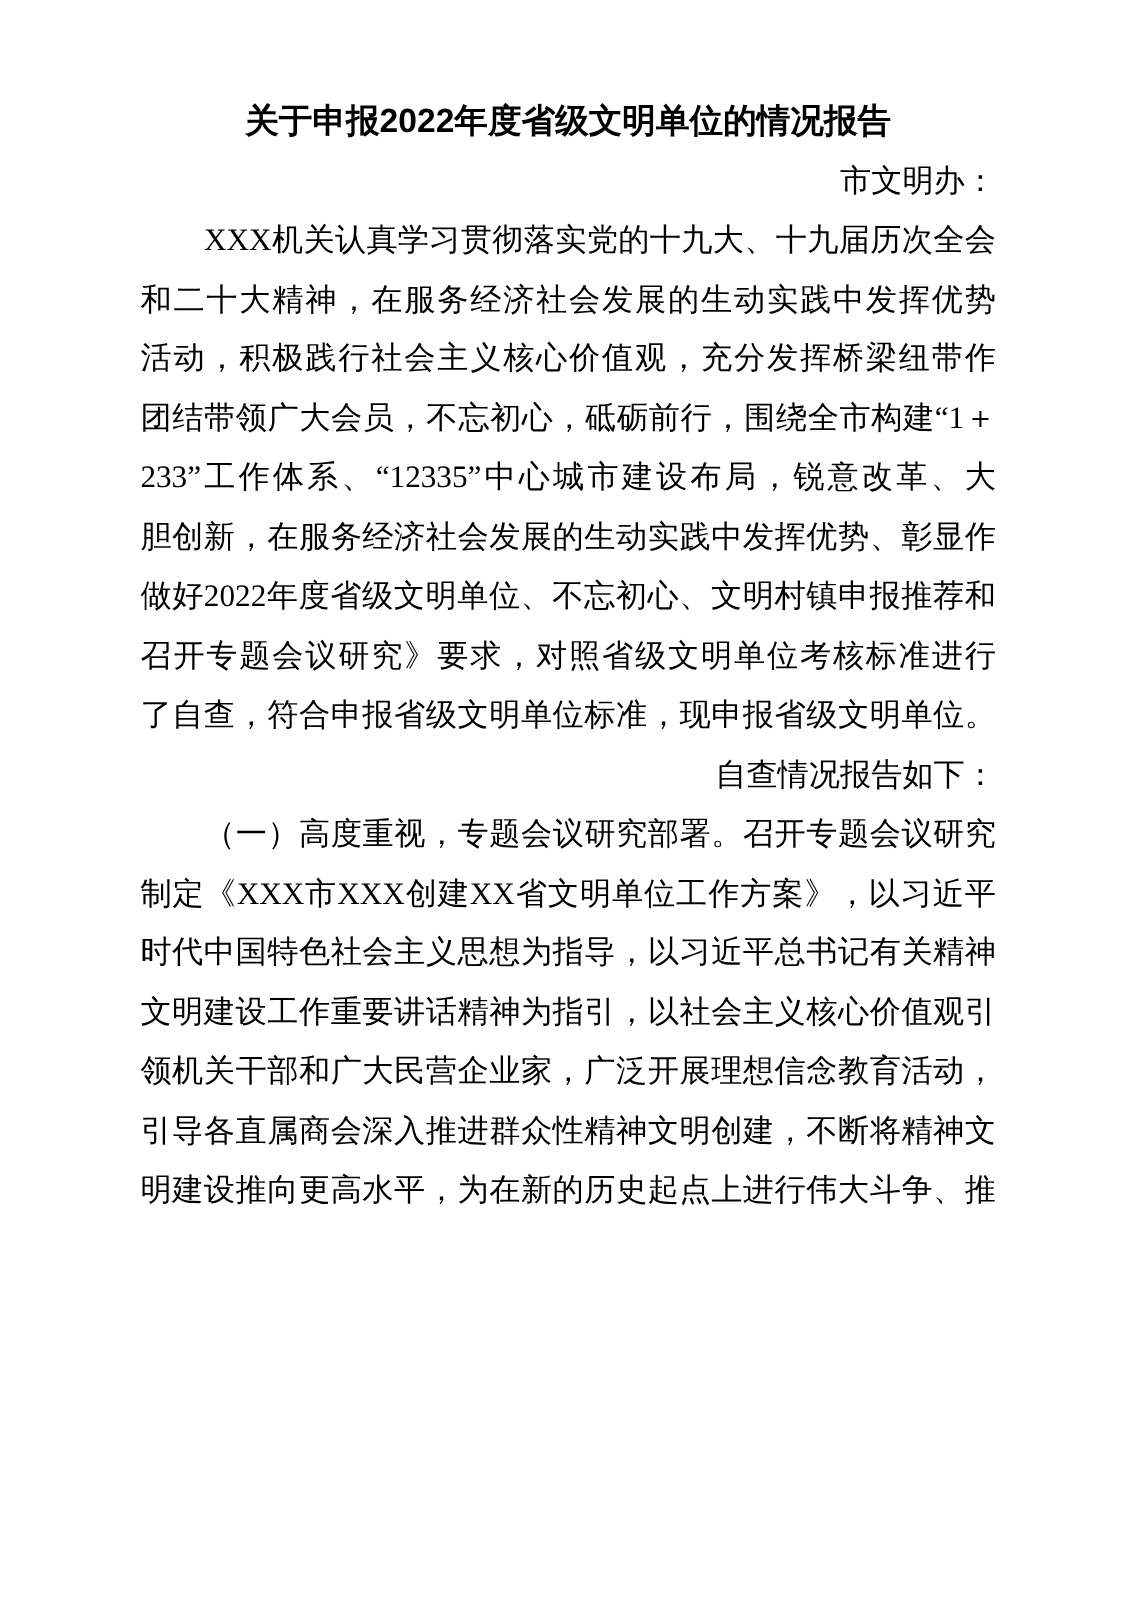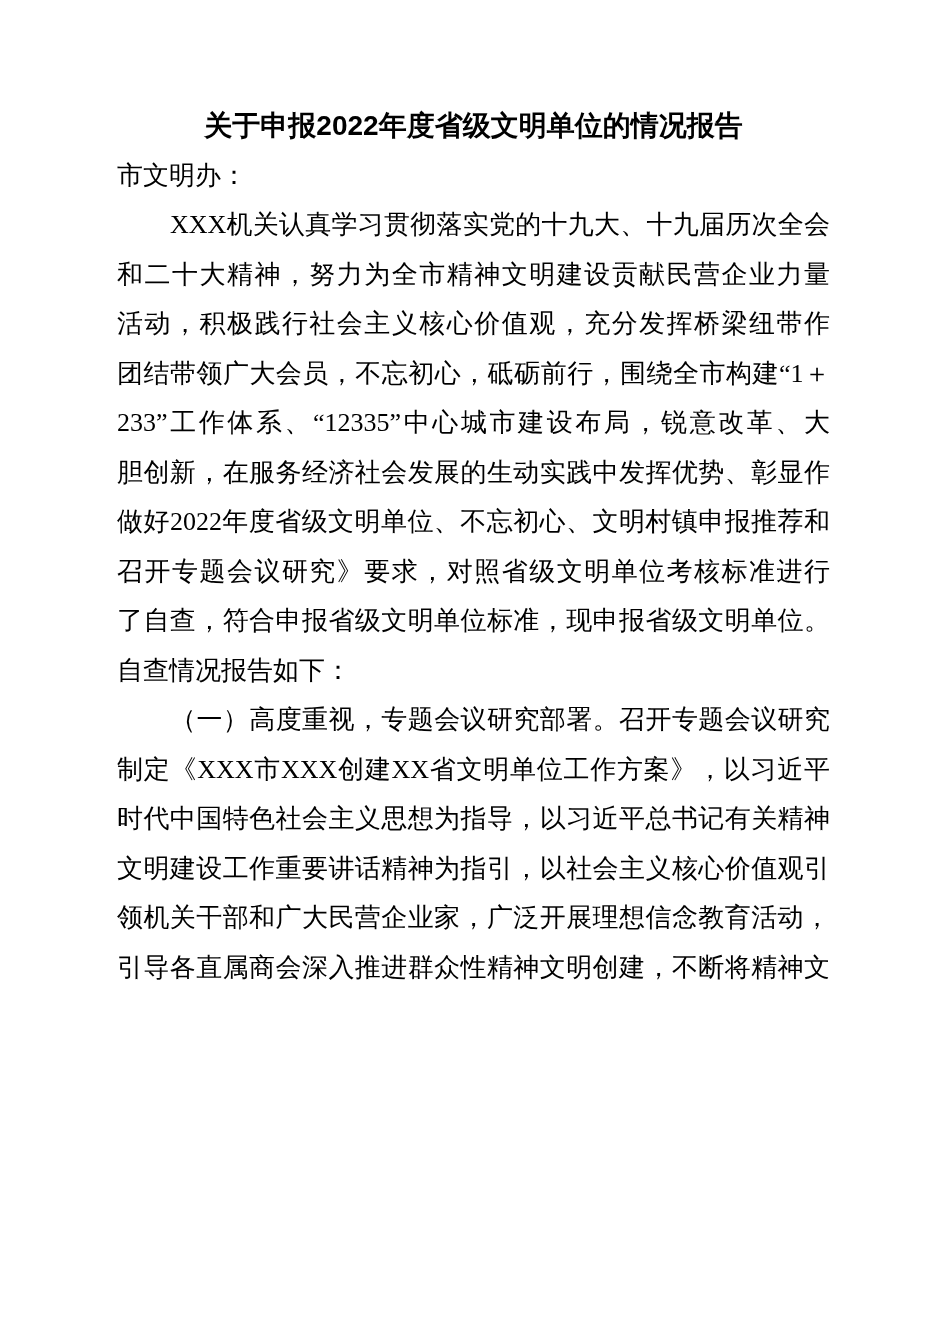--- a/index.html
+++ b/index.html
@@ -10,30 +10,30 @@
     width: 950px;
     height: 1344px;
     background: #ffffff;
     color: #000000;
     overflow: hidden;
   }
   .page {
     box-sizing: border-box;
     width: 950px;
     height: 1344px;
-    padding: 101px 120px 0 117px;
+    padding: 76px 120px 0 117px;
     background: #ffffff;
   }
   .line {
     font-family: "Liberation Serif", serif;
     font-size: 26px;
     line-height: 49.5px;
     height: 49.5px;
     overflow: hidden;
-    text-align: left;
+    text-align: right;
   }
   
   .j {
     text-align: justify;
     text-align-last: justify;
   }
   
   .indent {
     text-indent: 53px;
   }
@@ -52,30 +52,31 @@
 </head>
 <body>
 
 <div class="page">
 
   <div class="line title">关于申报2022年度省级文明单位的情况报告</div>
 
   <div class="line">市文明办：</div>
 
   <div class="line j indent">XXX机关认真学习贯彻落实党的十九大、十九届历次全会</div>
-  <div class="line j">和二十大精神，努力为全市精神文明建设贡献民营企业力量</div>
+  <div class="line j">和二十大精神，在服务经济社会发展的生动实践中发挥优势</div>
   <div class="line j">活动，积极践行社会主义核心价值观，充分发挥桥梁纽带作用，</div>
   <div class="line j">团结带领广大会员，不忘初心，砥砺前行，围绕全市构建“1＋</div>
   <div class="line j">233”工作体系、“12335”中心城市建设布局，锐意改革、大</div>
   <div class="line j">胆创新，在服务经济社会发展的生动实践中发挥优势、彰显作</div>
   <div class="line j">做好2022年度省级文明单位、不忘初心、文明村镇申报推荐和</div>
   <div class="line j">召开专题会议研究》要求，对照省级文明单位考核标准进行</div>
   <div class="line j">了自查，符合申报省级文明单位标准，现申报省级文明单位。</div>
   <div class="line">自查情况报告如下：</div>
 
   <div class="line j indent"><span class="bold-lead">（一）高度重视，专题会议研究部署</span><span>。召开专题会议研究</span></div>
   <div class="line j">制定《XXX市XXX创建XX省文明单位工作方案》，以习近平新</div>
   <div class="line j">时代中国特色社会主义思想为指导，以习近平总书记有关精神</div>
   <div class="line j">文明建设工作重要讲话精神为指引，以社会主义核心价值观引</div>
   <div class="line j">领机关干部和广大民营企业家，广泛开展理想信念教育活动，</div>
   <div class="line j">引导各直属商会深入推进群众性精神文明创建，不断将精神文</div>
+  <div class="line j">明建设推向更高水平，为在新的历史起点上进行伟大斗争、推</div>
 
 </div>
 
 </body></html>

